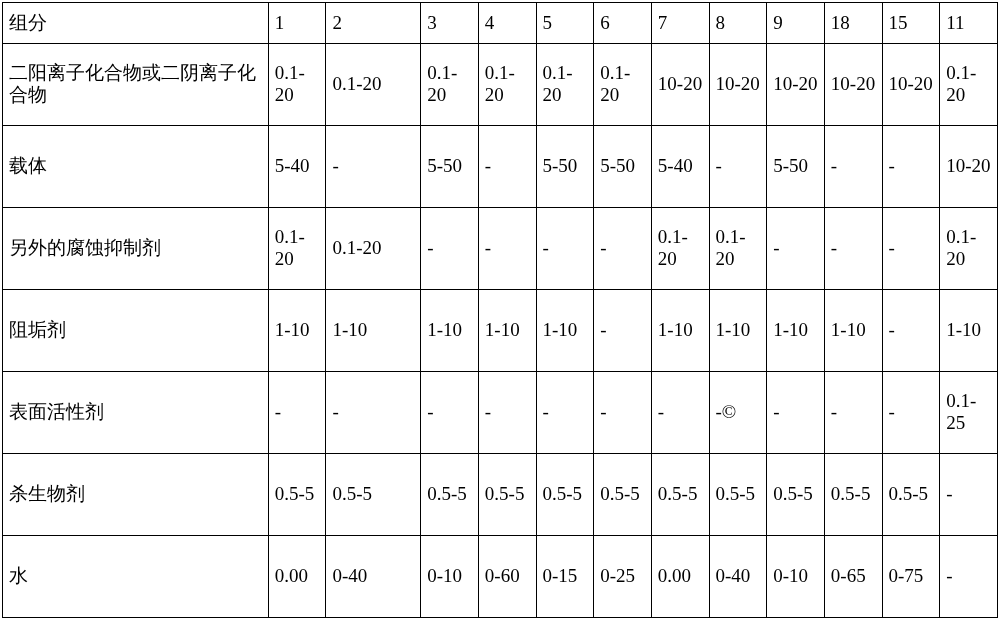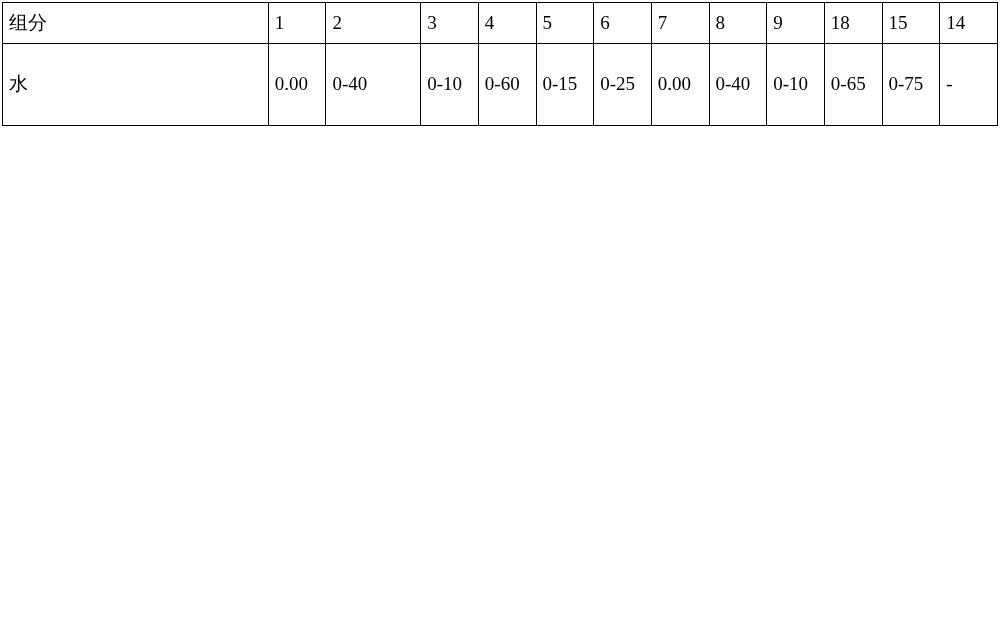--- a/index.html
+++ b/index.html
@@ -81,24 +81,114 @@
         <th>2</th>
         <th>3</th>
         <th>4</th>
         <th>5</th>
         <th>6</th>
         <th>7</th>
         <th>8</th>
         <th>9</th>
         <th>18</th>
         <th>15</th>
-        <th>14</th>
+        <th>11</th>
       </tr>
     </thead>
     <tbody>
+      <tr class="drow">
+        <td class="row-label">二阳离子化合物或二阴离子化合物</td>
+        <td>0.1-20</td>
+        <td>0.1-20</td>
+        <td>0.1-20</td>
+        <td>0.1-20</td>
+        <td>0.1-20</td>
+        <td>0.1-20</td>
+        <td>10-20</td>
+        <td>10-20</td>
+        <td>10-20</td>
+        <td>10-20</td>
+        <td>10-20</td>
+        <td>0.1-20</td>
+      </tr>
+      <tr class="drow">
+        <td class="row-label">载体</td>
+        <td>5-40</td>
+        <td>-</td>
+        <td>5-50</td>
+        <td>-</td>
+        <td>5-50</td>
+        <td>5-50</td>
+        <td>5-40</td>
+        <td>-</td>
+        <td>5-50</td>
+        <td>-</td>
+        <td>-</td>
+        <td>10-20</td>
+      </tr>
+      <tr class="drow">
+        <td class="row-label">另外的腐蚀抑制剂</td>
+        <td>0.1-20</td>
+        <td>0.1-20</td>
+        <td>-</td>
+        <td>-</td>
+        <td>-</td>
+        <td>-</td>
+        <td>0.1-20</td>
+        <td>0.1-20</td>
+        <td>-</td>
+        <td>-</td>
+        <td>-</td>
+        <td>0.1-20</td>
+      </tr>
+      <tr class="drow">
+        <td class="row-label">阻垢剂</td>
+        <td>1-10</td>
+        <td>1-10</td>
+        <td>1-10</td>
+        <td>1-10</td>
+        <td>1-10</td>
+        <td>-</td>
+        <td>1-10</td>
+        <td>1-10</td>
+        <td>1-10</td>
+        <td>1-10</td>
+        <td>-</td>
+        <td>1-10</td>
+      </tr>
+      <tr class="drow">
+        <td class="row-label">表面活性剂</td>
+        <td>-</td>
+        <td>-</td>
+        <td>-</td>
+        <td>-</td>
+        <td>-</td>
+        <td>-</td>
+        <td>-</td>
+        <td>-©</td>
+        <td>-</td>
+        <td>-</td>
+        <td>-</td>
+        <td>0.1-25</td>
+      </tr>
+      <tr class="drow">
+        <td class="row-label">杀生物剂</td>
+        <td>0.5-5</td>
+        <td>0.5-5</td>
+        <td>0.5-5</td>
+        <td>0.5-5</td>
+        <td>0.5-5</td>
+        <td>0.5-5</td>
+        <td>0.5-5</td>
+        <td>0.5-5</td>
+        <td>0.5-5</td>
+        <td>0.5-5</td>
+        <td>0.5-5</td>
+        <td>-</td>
+      </tr>
       <tr class="drow">
         <td class="row-label">水</td>
         <td>0.00</td>
         <td>0-40</td>
         <td>0-10</td>
         <td>0-60</td>
         <td>0-15</td>
         <td>0-25</td>
         <td>0.00</td>
         <td>0-40</td>

